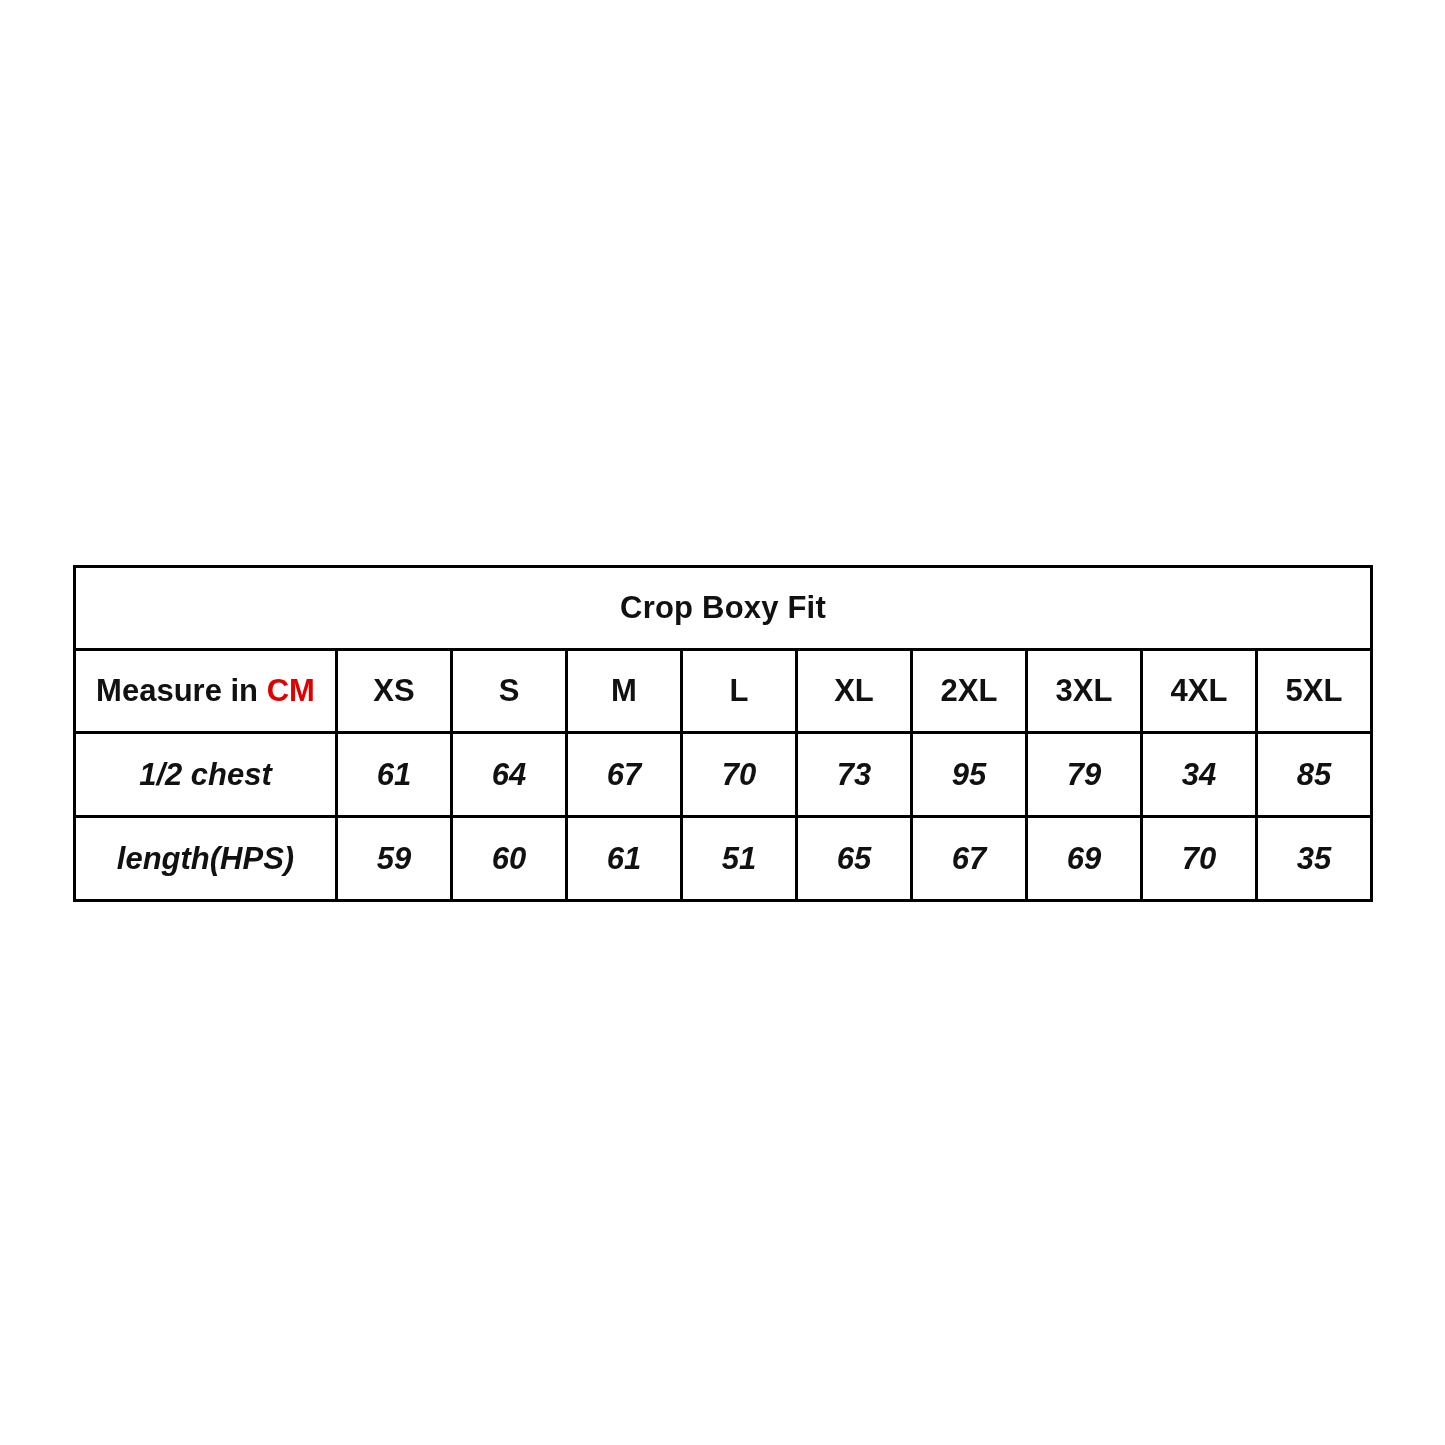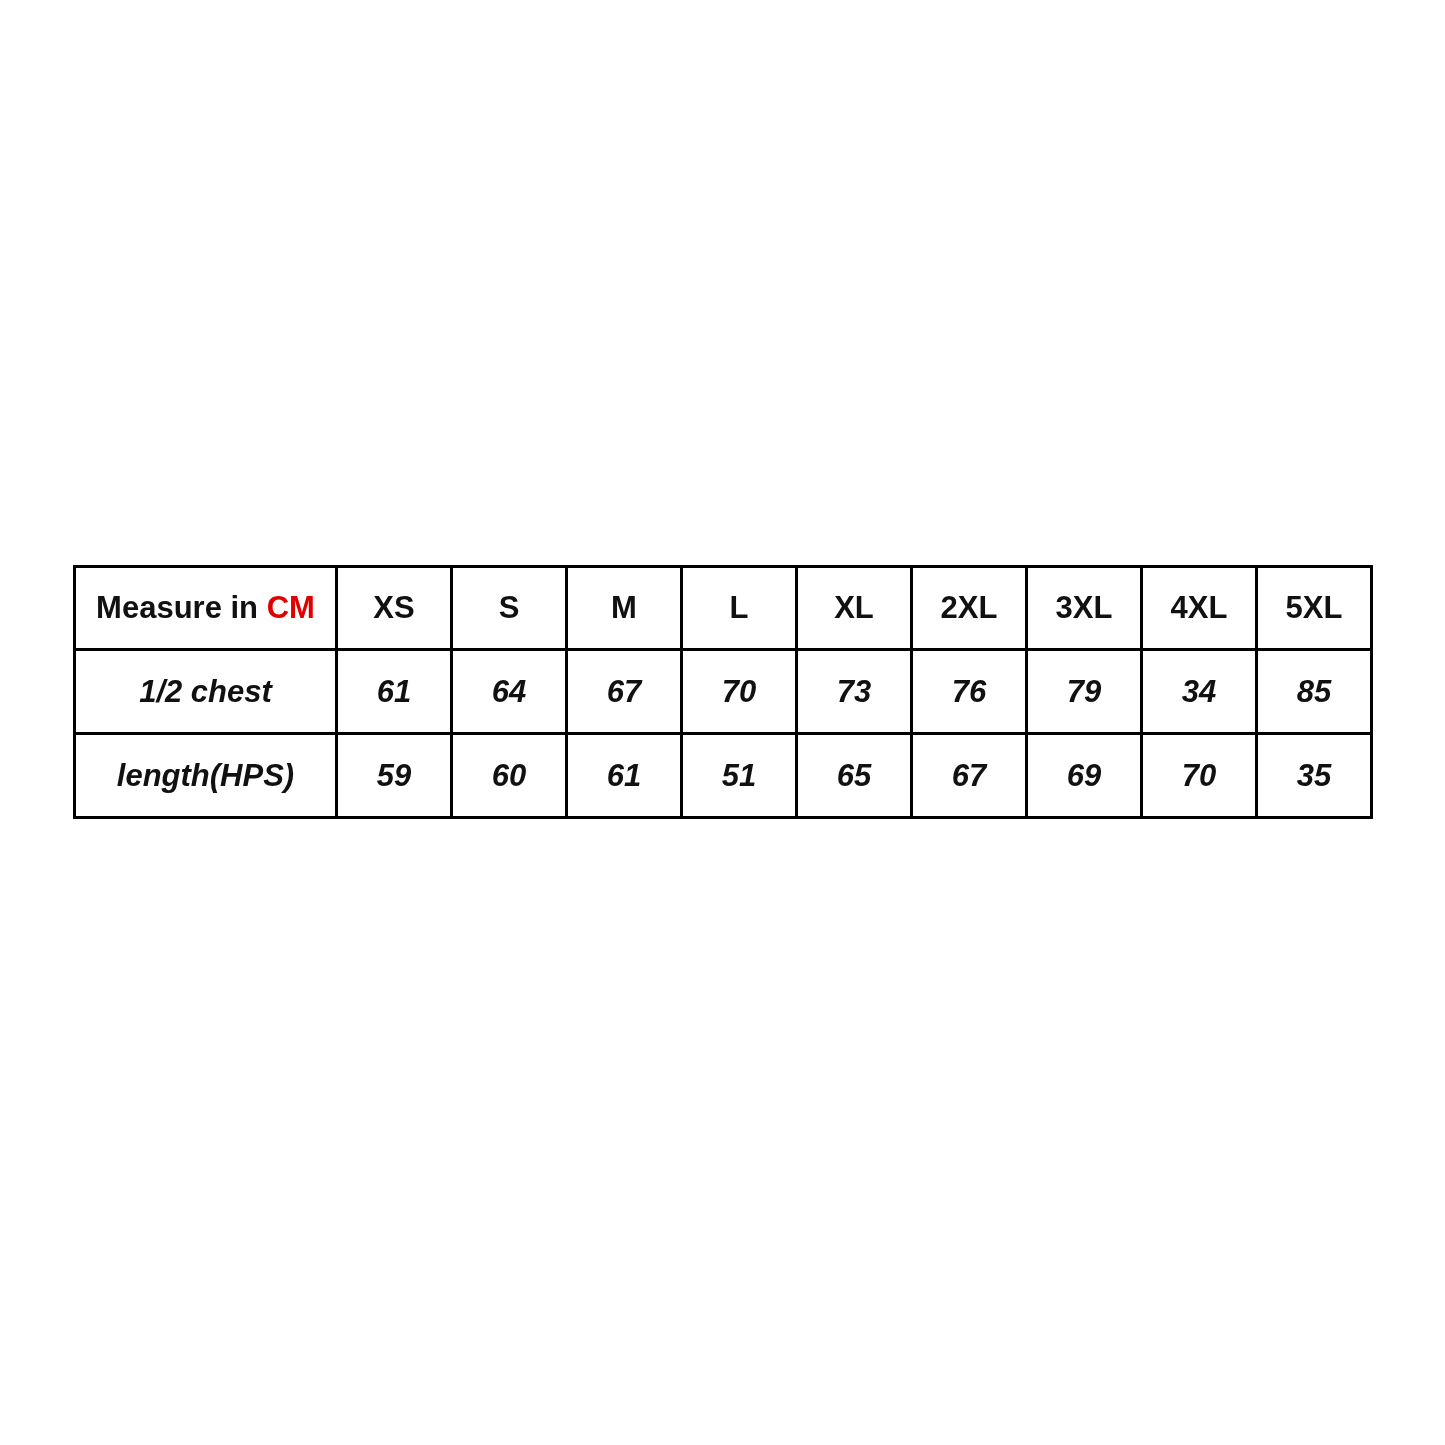--- a/index.html
+++ b/index.html
@@ -84,40 +84,43 @@
           <col class="c-size">
           <col class="c-size">
           <col class="c-size">
         <col class="c-size">
           <col class="c-size">
           <col class="c-size">
           <col class="c-size">
         <col class="c-size">
       </colgroup>
       <tbody>
+        <tr>
+          <td class="title-cell" colspan="10">Crop Boxy Fit</td>
+        </tr>
         <tr class="header-row">
           <td class="label-cell"><span>Measure in </span><span class="unit-highlight">CM</span></td>
           <td>XS</td>
           <td>S</td>
           <td>M</td>
           <td>L</td>
           <td>XL</td>
           <td>2XL</td>
           <td>3XL</td>
           <td>4XL</td>
           <td>5XL</td>
         </tr>
         <tr class="data-row">
           <td class="label-cell">1/2 chest</td>
           <td>61</td>
           <td>64</td>
           <td>67</td>
           <td>70</td>
           <td>73</td>
-          <td>76</td>
+          <td>95</td>
           <td>79</td>
           <td>34</td>
           <td>85</td>
         </tr>
         <tr class="data-row">
           <td class="label-cell">length(HPS)</td>
           <td>59</td>
           <td>60</td>
           <td>61</td>
           <td>51</td>

